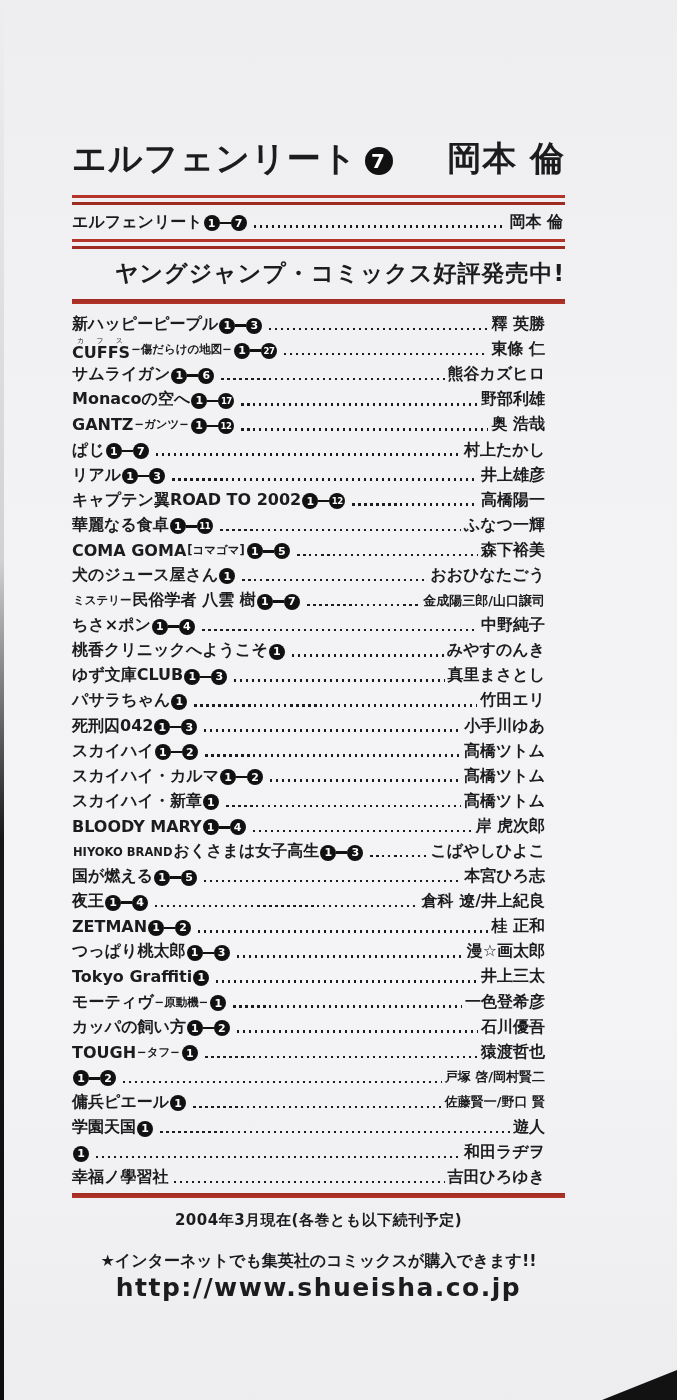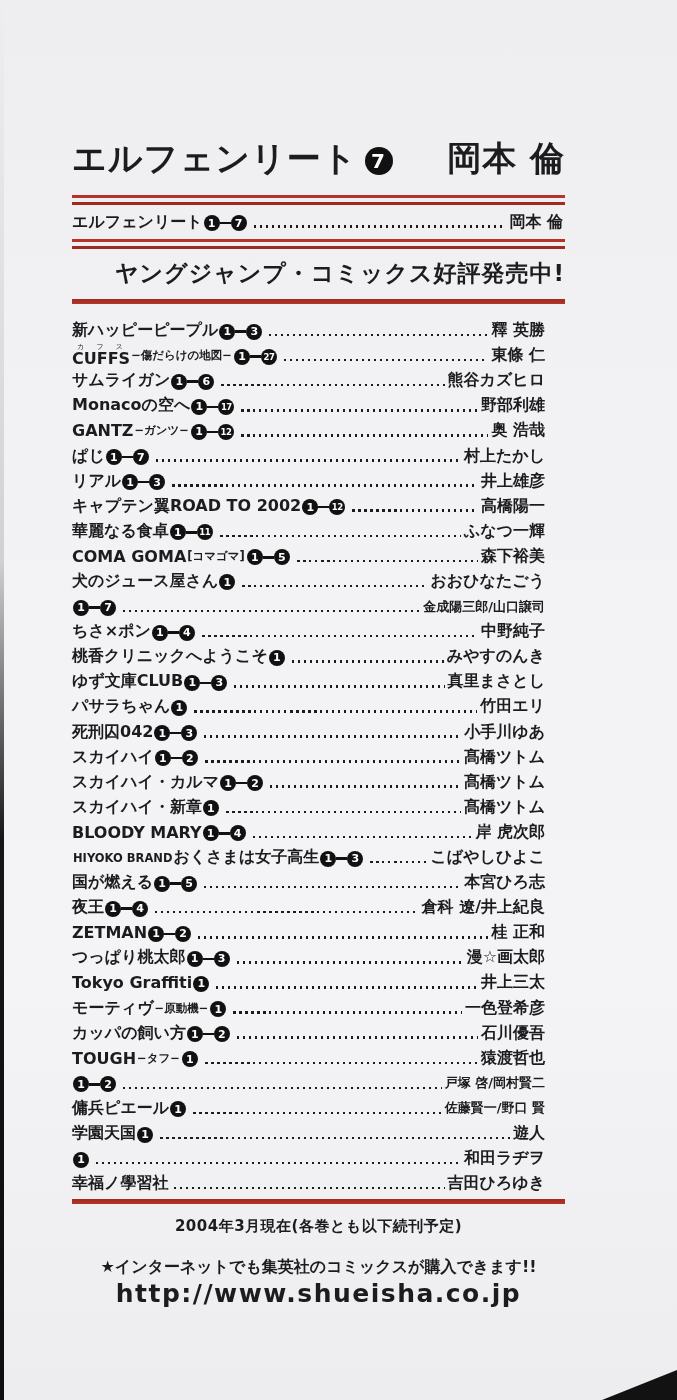--- a/index.html
+++ b/index.html
@@ -86,21 +86,21 @@
     transform:translateY(1px);
   }
   .dots{
     flex:1;
     height:2.5px;
     margin:9px 3px 0 6px;
     background-image:repeating-linear-gradient(to right,var(--ink) 0 2.5px,transparent 2.5px 6px);
   }
   .author{font-size:16px;font-weight:bold;}
   .author.sm{font-size:13px;}
-  #book-list{padding-top:14px;}
+  #book-list{padding-top:8px;}
   
   .footer-rule{margin-top:3px;}
   .note{
     margin-top:13px;text-align:center;
     font-size:15px;font-weight:bold;letter-spacing:0.5px;
   }
   .promo{
     margin-top:21px;text-align:center;
     font-size:16px;font-weight:bold;
   }
@@ -261,20 +261,24 @@
         </div>
         <div class="row">
           <span class="t">
             <span>犬のジュース屋さん</span>
           </span>
           <span class="badge">1</span>
           <span class="dots"></span>
           <span class="author">おおひなたごう</span>
         </div>
         <div class="row">
+          <span class="t">
+            <span class="sm">ミステリー</span>
+            <span>民俗学者 八雲 樹</span>
+          </span>
           <span class="badge">1</span>
           <span class="voldash"></span>
           <span class="badge">7</span>
           <span class="dots"></span>
           <span class="author sm">金成陽三郎/山口譲司</span>
         </div>
         <div class="row">
           <span class="t">
             <span>ちさ×ポン</span>
           </span>

